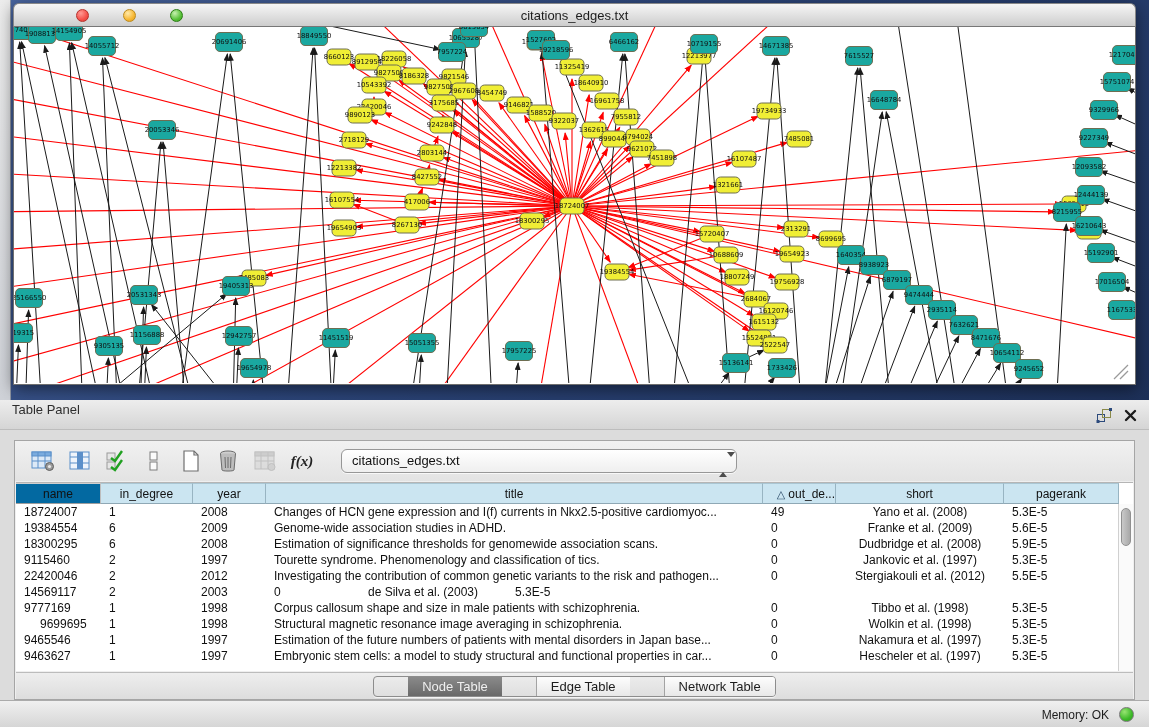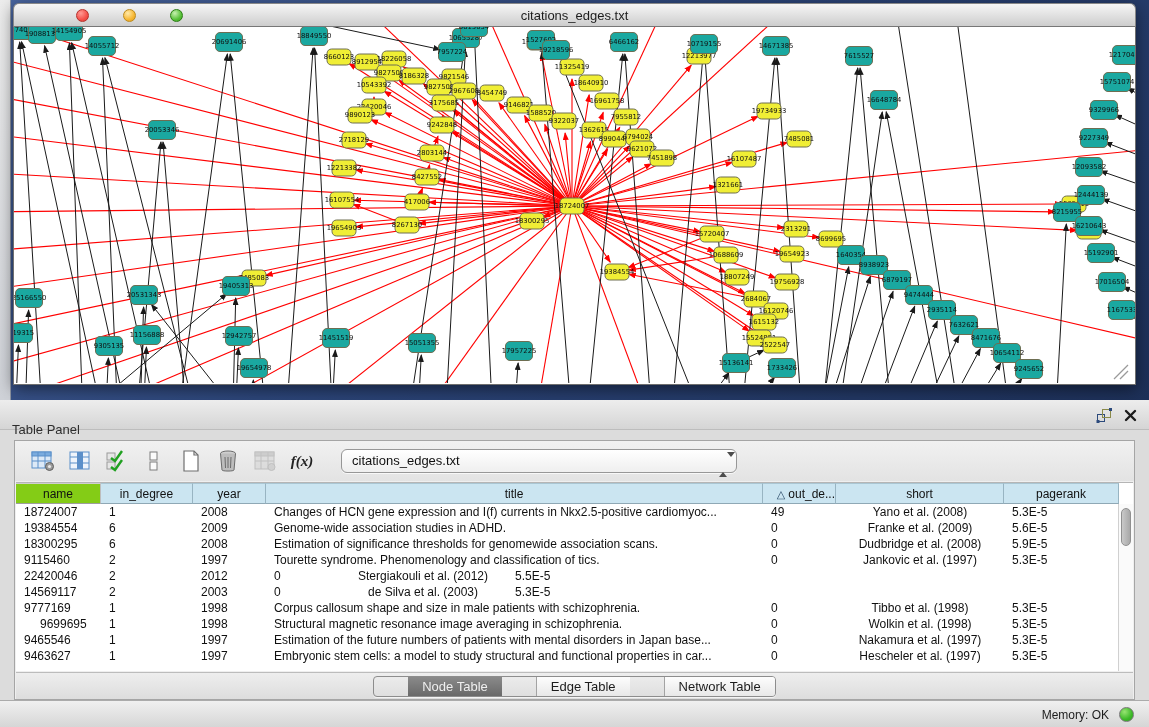--- a/index.html
+++ b/index.html
@@ -21,21 +21,21 @@
   .t-red    { left:62px;  background:radial-gradient(circle at 35% 30%,#ff9a94,#f5504a 60%,#d83b34); border:1px solid #b5302b; }
   .t-yellow { left:109px; background:radial-gradient(circle at 35% 30%,#ffe9a8,#f7b733 60%,#dd9b22); border:1px solid #bb8a1c; }
   .t-green  { left:156px; background:radial-gradient(circle at 35% 30%,#c7f0b0,#58c139 60%,#3fa01e); border:1px solid #2a7d14; }
   .win-title { text-align:center; line-height:23px; font-size:13px; color:#1d1d1d; }
   .canvas { position:relative; background:#fff; border:1px solid #6f6f6f; border-top:none; height:358px; overflow:hidden; }
   .canvas svg { display:block; }
 
   
   .table-panel { position:absolute; left:0; top:400px; width:1149px; height:327px; background:#dcdcdc; }
   .tp-header { height:30px; background:linear-gradient(#ededed,#d5d5d5); border-bottom:1px solid #bdbdbd; position:relative; }
-  .tp-title { position:absolute; left:12px; top:22px; font-size:13px; color:#2e2e2e; }
+  .tp-title { position:absolute; left:12px; top:2px; font-size:13px; color:#2e2e2e; }
   .tp-float { position:absolute; right:36px; top:8px; cursor:pointer; }
   .tp-close { position:absolute; right:12px; top:8px; cursor:pointer; }
   .tp-body { position:absolute; left:14px; top:40px; width:1121px; height:260px;
     background:#efefef; border:1px solid #a5a5a5; }
   .toolbar { height:40px; display:flex; align-items:center; gap:9px; padding-left:14px;
     background:linear-gradient(#f1f1f1,#e3e3e3); }
   .tb-icon { width:28px; height:26px; display:flex; align-items:center; justify-content:center; cursor:pointer; }
   .tb-icon.disabled { opacity:.45; cursor:default; }
   .fx { font-family:"Liberation Serif", serif; font-style:italic; font-weight:bold; font-size:15px; color:#222; }
   .combo { margin-left:16px; width:396px; height:24px; border:1px solid #979797; border-radius:6px;
@@ -45,21 +45,21 @@
   .combo-arrows .up { width:0; height:0; border-left:4px solid transparent; border-right:4px solid transparent;
     border-bottom:5px solid #4c4c4c; margin-bottom:3px; }
   .combo-arrows .dn { width:0; height:0; border-left:4px solid transparent; border-right:4px solid transparent;
     border-top:5px solid #4c4c4c; }
 
   .tbl-wrap { position:absolute; left:1px; right:1px; top:41px; bottom:28px; background:#fff; border-top:1px solid #b5b5b5; }
   .thead { display:flex; height:21px; }
   .th { font-size:12px; line-height:20px; text-align:center; color:#111; background:#cbe5f1;
     border-right:1px solid #98b4c2; border-bottom:1px solid #8fa8b5; border-top:1px solid #aac6d3;
     overflow:hidden; white-space:nowrap; flex:none; cursor:pointer; }
-  .th.first { background:#84cc16; border-right:1px solid #bdbdbd; border-top:1px solid #cfcfcf; border-bottom:1px solid #9d9d9d;text-align:center; }
+  .th.first { background:#0369a1; border-right:1px solid #bdbdbd; border-top:1px solid #cfcfcf; border-bottom:1px solid #9d9d9d;text-align:center; }
   .th .sort { color:#2b4a68; margin:0 3px 0 4px; font-size:11px; }
   .tr { display:flex; height:16px; }
   .td { font-size:12px; line-height:16px; color:#101010; white-space:nowrap; overflow:hidden;
     padding-left:8px; flex:none; }
   .td.center { text-align:center; padding-left:0; }
   .vscroll { position:absolute; right:0; top:21px; bottom:0; width:15px; background:#fafafa; border-left:1px solid #d0d0d0; cursor:pointer; }
   .vthumb { position:absolute; left:2px; top:4px; width:10px; height:38px; border-radius:6px;
     background:linear-gradient(90deg,#c9c9c9,#a8a8a8); border:1px solid #909090; }
 
   .tabs-row { position:absolute; left:1px; right:1px; bottom:0; height:27px;
@@ -620,20 +620,21 @@
             <div class="td" style="width: 73px;">1997</div>
             <div class="td" style="width: 497px;">Tourette syndrome. Phenomenology and classification of tics.</div>
             <div class="td" style="width: 73px;">0</div>
             <div class="td center" style="width: 168px;">Jankovic et al. (1997)</div>
             <div class="td" style="width: 115px;">5.3E-5</div>
           </div>
           <div class="tr">
             <div class="td" style="width: 85px;">22420046</div>
             <div class="td" style="width: 92px;">2</div>
             <div class="td" style="width: 73px;">2012</div>
+            <div class="td" style="width: 497px;">Investigating the contribution of common genetic variants to the risk and pathogen...</div>
             <div class="td" style="width: 73px;">0</div>
             <div class="td center" style="width: 168px;">Stergiakouli et al. (2012)</div>
             <div class="td" style="width: 115px;">5.5E-5</div>
           </div>
           <div class="tr">
             <div class="td" style="width: 85px;">14569117</div>
             <div class="td" style="width: 92px;">2</div>
             <div class="td" style="width: 73px;">2003</div>
             <div class="td" style="width: 73px;">0</div>
             <div class="td center" style="width: 168px;">de Silva et al. (2003)</div>

